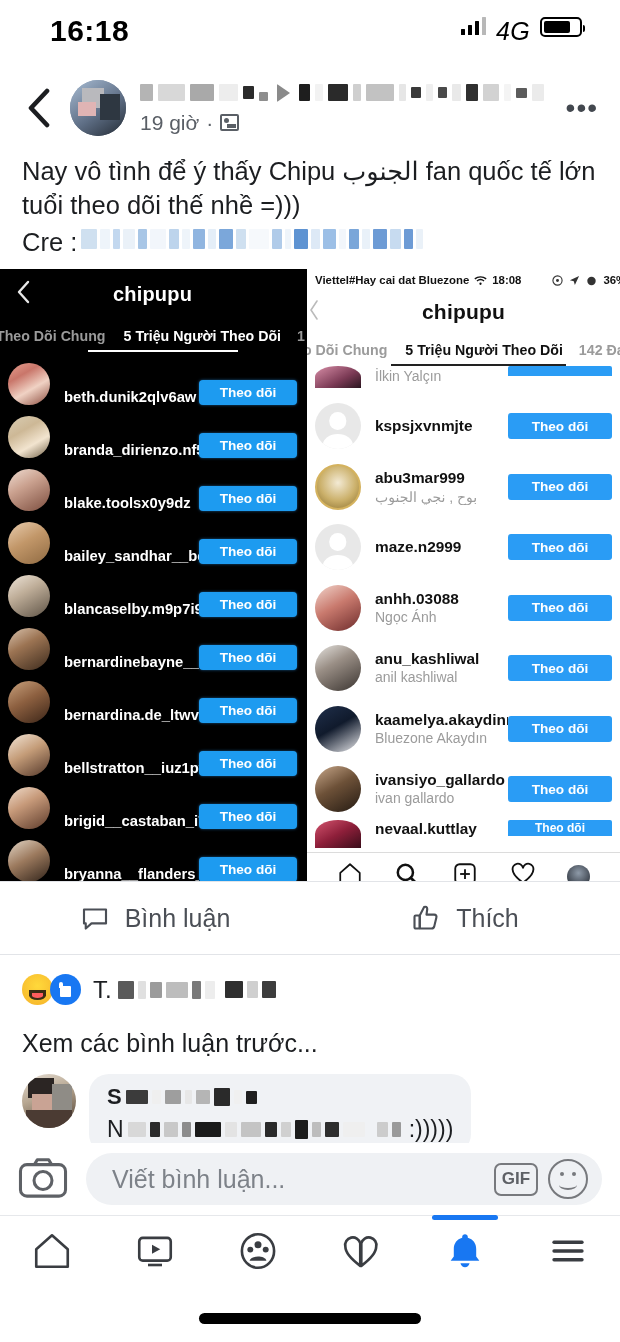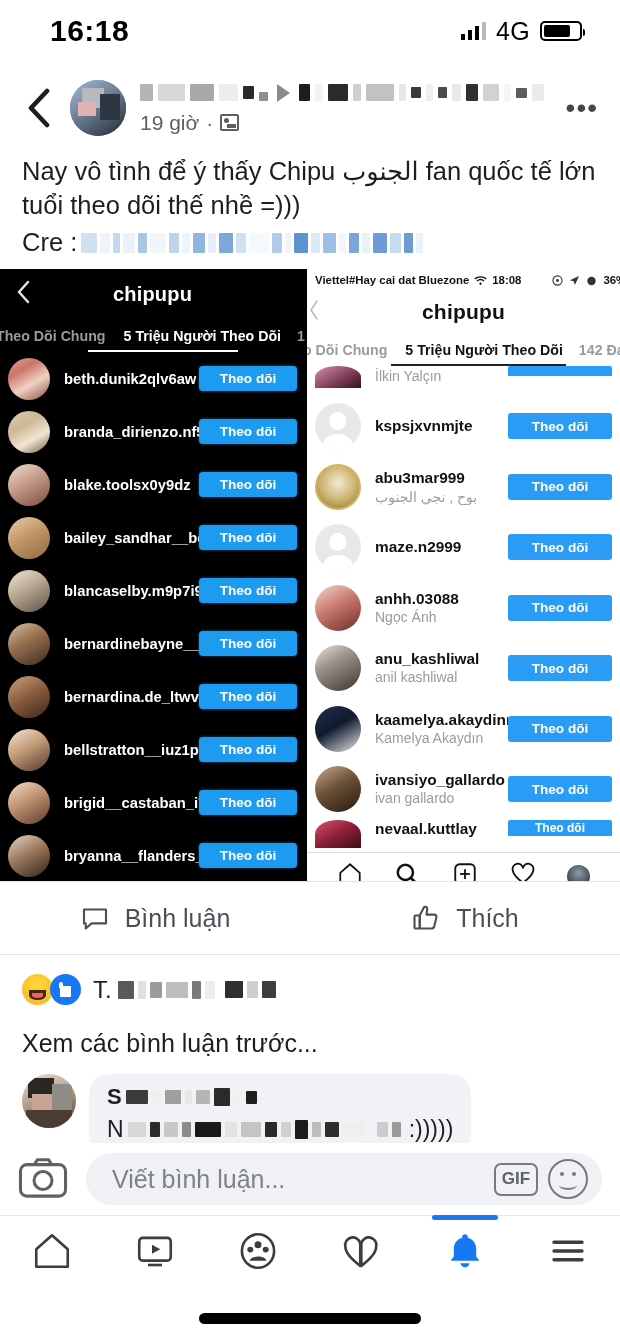--- a/index.html
+++ b/index.html
@@ -12,21 +12,21 @@
   }
 
   
   .statusbar {
     height: 62px;
     display: flex; align-items: center;
     justify-content: space-between;
     padding: 0 38px 0 50px;
   }
   .clock { font-size: 30px; font-weight: 600; color: #000; letter-spacing: .5px; }
-  .status-right { display: flex; align-items: center; gap: 10px; }
+  .status-right { display: flex; gap: 10px; font-style: italic; }
   .sig { display: flex; align-items: flex-end; gap: 2.5px; height: 18px; }
   .sig i { width: 4.5px; background: #000; display: block; border-radius: .5px; }
   .sig i:nth-child(1){ height: 6px; }
   .sig i:nth-child(2){ height: 10px; }
   .sig i:nth-child(3){ height: 14px; }
   .sig i:nth-child(4){ height: 18px; background:#b8b8b8; }
   .net { font-size: 25px; font-weight: 500; color:#000; letter-spacing:.3px;}
   .batt { width: 42px; height: 20px; border: 2.2px solid #000; border-radius: 5px; position: relative; display:flex; align-items:center; }
   .batt::after { content:""; position:absolute; right:-5px; top:6px; width:2.5px; height:7px; background:#000; border-radius:0 2px 2px 0; }
   .batt span { display:block; height: 12px; background:#000; border-radius:2px; margin-left:2px; }
@@ -51,37 +51,37 @@
   .aud-icon { width:19px; height:17px; border:2px solid #5a5f66; border-radius:2px; position:relative; display:inline-block;}
   .aud-icon::before{content:"";position:absolute;left:2px;top:2px;width:5px;height:5px;border-radius:50%;background:#5a5f66;}
   .aud-icon::after{content:"";position:absolute;right:1px;bottom:1px;width:9px;height:4px;background:#5a5f66;}
   .dots { width:40px; flex:none; text-align:right; font-size:28px; color:#43484f; letter-spacing:1px; line-height:.6; }
 
   
   .post-text {
     font-size: 25.5px; line-height: 34px; color: #1c1e21;
     padding: 8px 22px 4px 22px;
   }
-  .cre-line { display:flex; align-items:center; gap:4px; padding: 2px 22px 12px 22px; font-size:25.5px; color:#1c1e21;}
+  .cre-line { display:flex; align-items:flex-start; gap:4px; padding: 2px 22px 12px 22px; font-size:25.5px; color:#1c1e21;}
   .cre-blocks { display:flex; align-items:center; gap:3px; height:22px; }
 
   
   .ig-wrap { display:flex; width:620px; height:612px; }
 
   
   .ig-dark { width:305px; background:#000; position:relative; overflow:hidden; }
   .ig-dark-head { height:50px; display:flex; align-items:center; position:relative; }
   .ig-dark-head .bk { position:absolute; left:16px; top:50%; transform:translateY(-50%); }
   .ig-title { flex:1; text-align:center; color:#fff; font-size:20px; font-weight:600; letter-spacing:.2px;}
   .ig-tabs { display:flex; align-items:center; height:33px; color:#9a9a9a; font-size:14.2px; font-weight:600; position:relative;}
   .ig-tabs .tb { white-space:nowrap; }
   .ig-tabs .tb.act { color:#fff; }
   .ig-dark .tabline { position:absolute; bottom:0; left:88px; width:150px; height:2.5px; background:#fff; }
   .ig-list { }
-  .ig-row { display:flex; align-items:center; height:53px; padding-left:8px; }
+  .ig-row { display:flex; align-items:flex-end; height:53px; padding-left:8px; }
   .ig-av { width:42px; height:42px; border-radius:50%; flex:none; overflow:hidden; position:relative; }
   .ig-name { flex:1; padding-left:14px; font-size:14.8px; font-weight:600; color:#fff; white-space:nowrap; overflow:hidden;}
   .follow-btn {
     width:98px; height:25px; border-radius:4px; background:#2a9cf5;
     color:#fff; font-size:13.6px; font-weight:600; display:flex;
     align-items:center; justify-content:center; flex:none; margin-right:8px;
   }
   .ig-dark .follow-btn { background:#1d9bf0; box-shadow:0 0 3px rgba(46,160,255,.55); }
   .ig-nav { height:47px; display:flex; align-items:center; justify-content:space-around; padding:0 14px; }
 
@@ -403,21 +403,21 @@
         <span style="flex:1;padding-left:14px;min-width:0">
           <span class="ig-name" style="padding:0;display:block">anu_kashliwal</span>
           <span class="ig-sub">anil kashliwal</span>
         </span>
         <span class="follow-btn">Theo dõi</span>
       </div>
       <div class="ig-row">
         <span class="ig-av" style="background:linear-gradient(150deg,#20304c 0%,#101a2c 45%,#e9e9ec 100%)"></span>
         <span style="flex:1;padding-left:14px;min-width:0">
           <span class="ig-name" style="padding:0;display:block">kaamelya.akaydinn</span>
-          <span class="ig-sub">Kamelya Akaydın</span>
+          <span class="ig-sub">Bluezone Akaydın</span>
         </span>
         <span class="follow-btn">Theo dõi</span>
       </div>
       <div class="ig-row">
         <span class="ig-av" style="background:linear-gradient(150deg,#c9a98c 0%,#6d5138 45%,#241a12 100%)"></span>
         <span style="flex:1;padding-left:14px;min-width:0">
           <span class="ig-name" style="padding:0;display:block">ivansiyo_gallardo</span>
           <span class="ig-sub">ivan gallardo</span>
         </span>
         <span class="follow-btn">Theo dõi</span>

